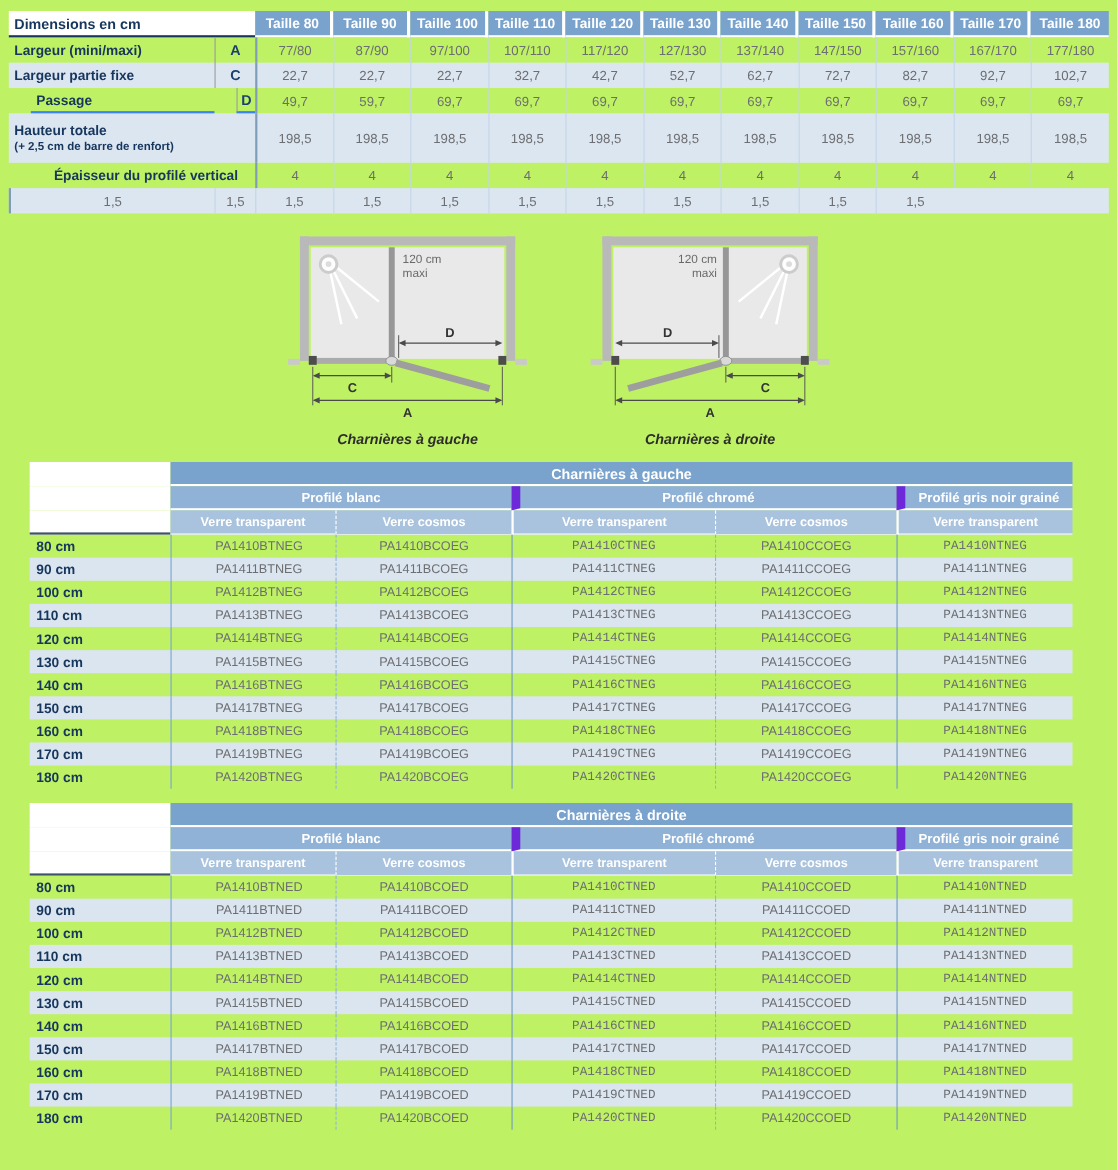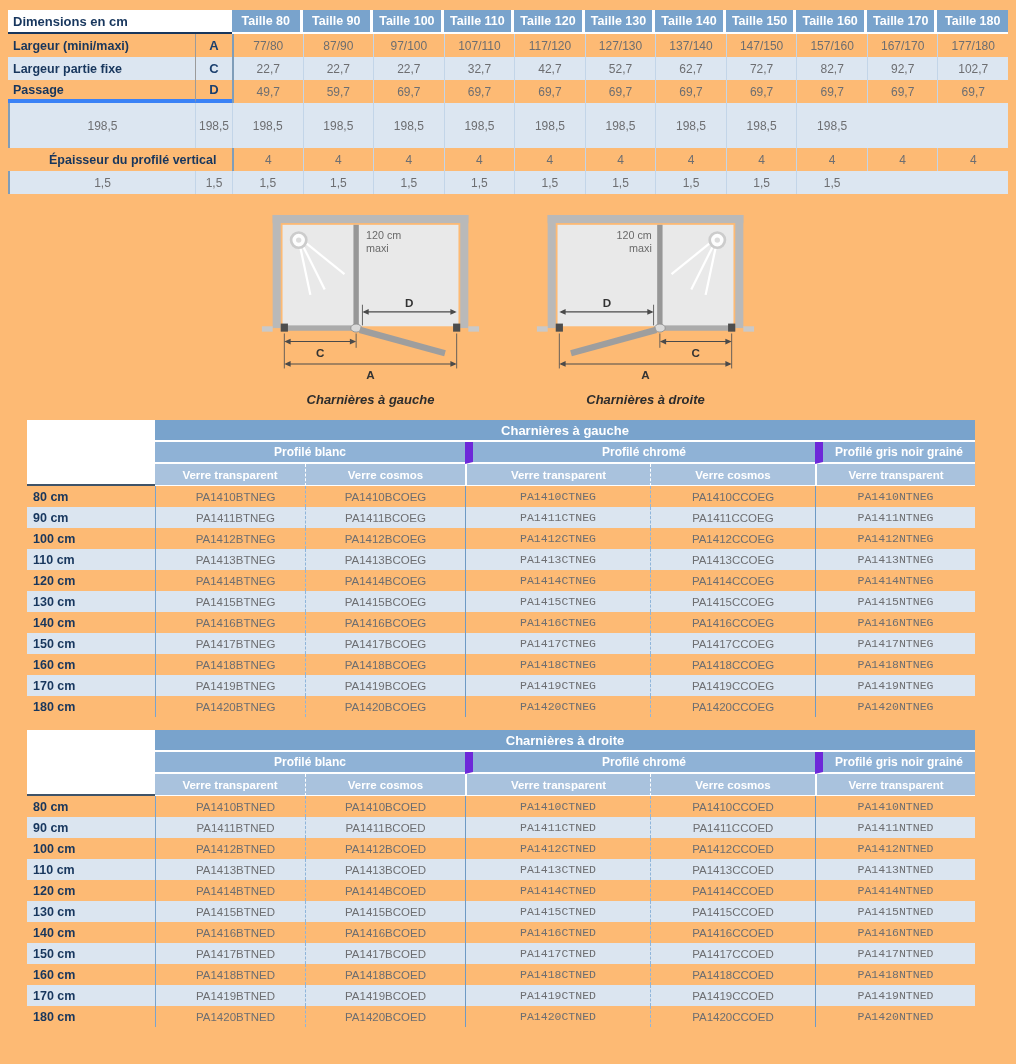--- a/index.html
+++ b/index.html
@@ -1,17 +1,17 @@
 <!DOCTYPE html>
 <html><head>
 <meta charset="utf-8">
 <style>
   html,body{margin:0;padding:0;background:#fff;}
   body{width:1016px;height:1064px;font-family:"Liberation Sans",sans-serif;}
-  .page{position:relative;width:1016px;height:1064px;overflow:hidden;background:#fdba74;}
+  .page{position:relative;width:1016px;height:1064px;overflow:hidden;background:#bef264;}
 
   
   .dt-grid{margin:10px 8px 0 8px;}
   .dt-row{display:grid;grid-template-columns:187px 37px repeat(11,1fr);height:23px;}
   .dt-row.head{height:24px;}
   .dt-row.tall{height:45px;}
   .dt-row.alt{background:#dce6f1;}
   .dt-corner{grid-column:1/3;display:flex;align-items:center;background:#fff;color:#17365d;
     font-weight:bold;font-size:13px;padding-left:5px;border-bottom:2px solid #17365d;}
   .dt-h{background:#79a3cc;color:#fff;font-weight:bold;font-size:12.5px;display:flex;
@@ -19,21 +19,21 @@
   .dt-h.last{border-right:none;}
   .dt-label{color:#17365d;font-weight:bold;font-size:12.5px;display:flex;align-items:center;padding-left:5px;}
   .dt-label.two{flex-direction:column;align-items:flex-start;justify-content:center;line-height:1.2;}
   .dt-label .note{font-size:10.5px;}
   .dt-label .note-inline{font-size:10.5px;margin-left:3px;}
   .dt-letter{color:#1c406e;font-weight:bold;font-size:13px;display:flex;align-items:center;
     justify-content:center;border-left:1px solid #9b9b9b;}
   .dt-val{color:#6d6e71;font-size:12px;display:flex;align-items:center;justify-content:center;
     border-left:1px solid #c3d5e8;}
   .dt-val.first{border-left:2px solid #7f9db9;}
-  .dt-row.sep .dt-label,.dt-row.sep .dt-letter{border-bottom:4px solid #3b82f6;}
+  .dt-row.sep .dt-label,.dt-row.sep .dt-letter{border-bottom:2px solid #3b82f6;margin-left:20px;}
 
   
   .diagrams{display:flex;justify-content:center;gap:50px;margin-top:12px;}
   .diagram{margin:0;text-align:center;}
   .diagram svg{display:block;width:225px;height:184px;}
   .diagram figcaption{font-weight:bold;font-style:italic;font-size:13px;color:#2d2d2d;margin-top:2px;}
   svg text{font-family:"Liberation Sans",sans-serif;}
   .dimlbl{font-size:13px;font-weight:bold;fill:#333;}
   .notelbl{font-size:12px;fill:#6a6a6a;}
 
@@ -120,20 +120,24 @@
           <div class="dt-val">69,7</div>
           <div class="dt-val">69,7</div>
           <div class="dt-val">69,7</div>
           <div class="dt-val">69,7</div>
           <div class="dt-val">69,7</div>
           <div class="dt-val">69,7</div>
           <div class="dt-val">69,7</div>
           <div class="dt-val">69,7</div>
         </div>
         <div class="dt-row alt tall">
+          <div class="dt-label two" style="grid-column: 1 / 3;">
+            <span>Hauteur totale</span>
+            <span class="note">(+ 2,5 cm de barre de renfort)</span>
+          </div>
           <div class="dt-val first">198,5</div>
           <div class="dt-val">198,5</div>
           <div class="dt-val">198,5</div>
           <div class="dt-val">198,5</div>
           <div class="dt-val">198,5</div>
           <div class="dt-val">198,5</div>
           <div class="dt-val">198,5</div>
           <div class="dt-val">198,5</div>
           <div class="dt-val">198,5</div>
           <div class="dt-val">198,5</div>

